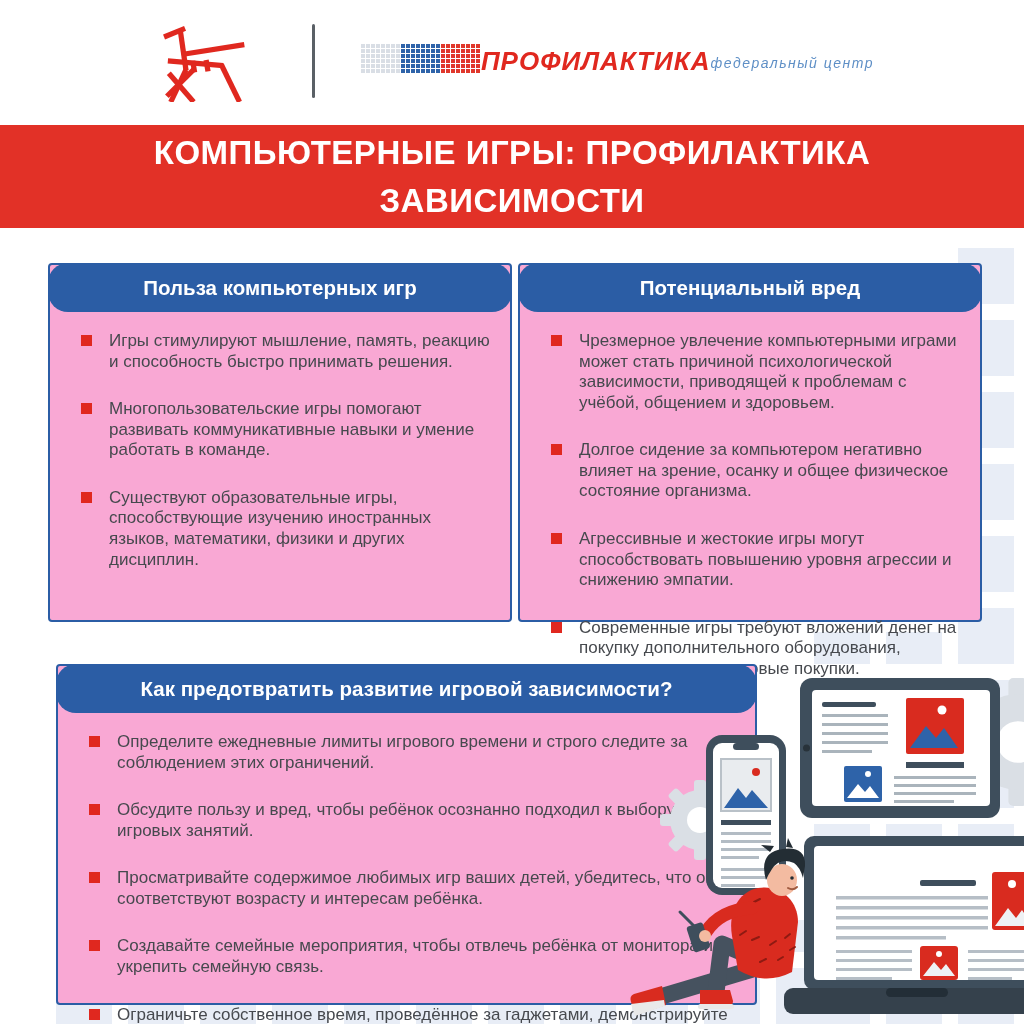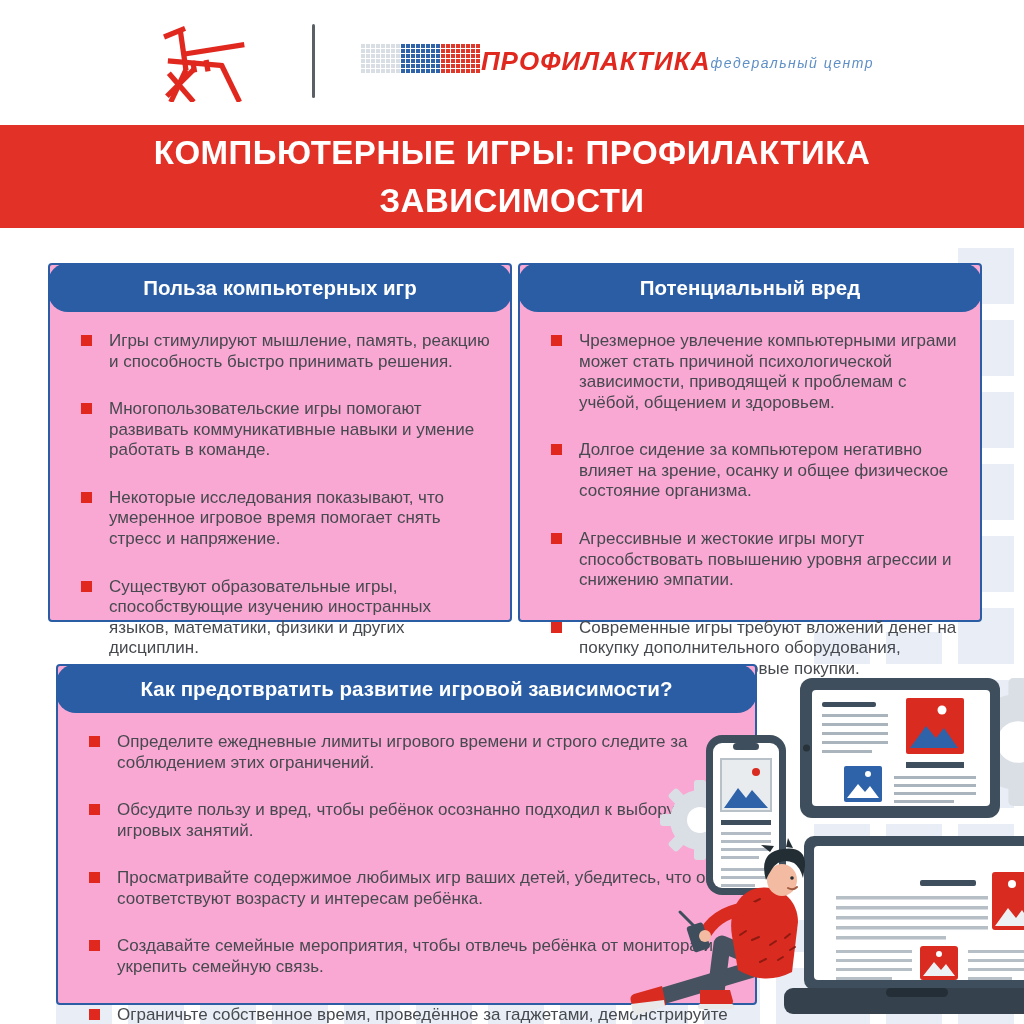--- a/index.html
+++ b/index.html
@@ -91,21 +91,20 @@
   <div class="banner">
     <span>КОМПЬЮТЕРНЫЕ ИГРЫ: ПРОФИЛАКТИКА</span>
     <span>ЗАВИСИМОСТИ</span>
   </div>
 
   <div class="card" id="card-benefits">
     <div class="card-header">Польза компьютерных игр</div>
     <ul>
       <li>Игры стимулируют мышление, память, реакцию и способность быстро принимать решения.</li>
       <li>Многопользовательские игры помогают развивать коммуникативные навыки и умение работать в команде.</li>
-      <li>Некоторые исследования показывают, что умеренное игровое время помогает снять стресс и напряжение.</li>
       <li>Существуют образовательные игры, способствующие изучению иностранных языков, математики, физики и других дисциплин.</li>
     </ul>
   </div>
 
   <div class="card" id="card-harm">
     <div class="card-header">Потенциальный вред</div>
     <ul>
       <li>Чрезмерное увлечение компьютерными играми может стать причиной психологической зависимости, приводящей к проблемам с учёбой, общением и здоровьем.</li>
       <li>Долгое сидение за компьютером негативно влияет на зрение, осанку и общее физическое состояние организма.</li>
       <li>Агрессивные и жестокие игры могут способствовать повышению уровня агрессии и снижению эмпатии.</li>

